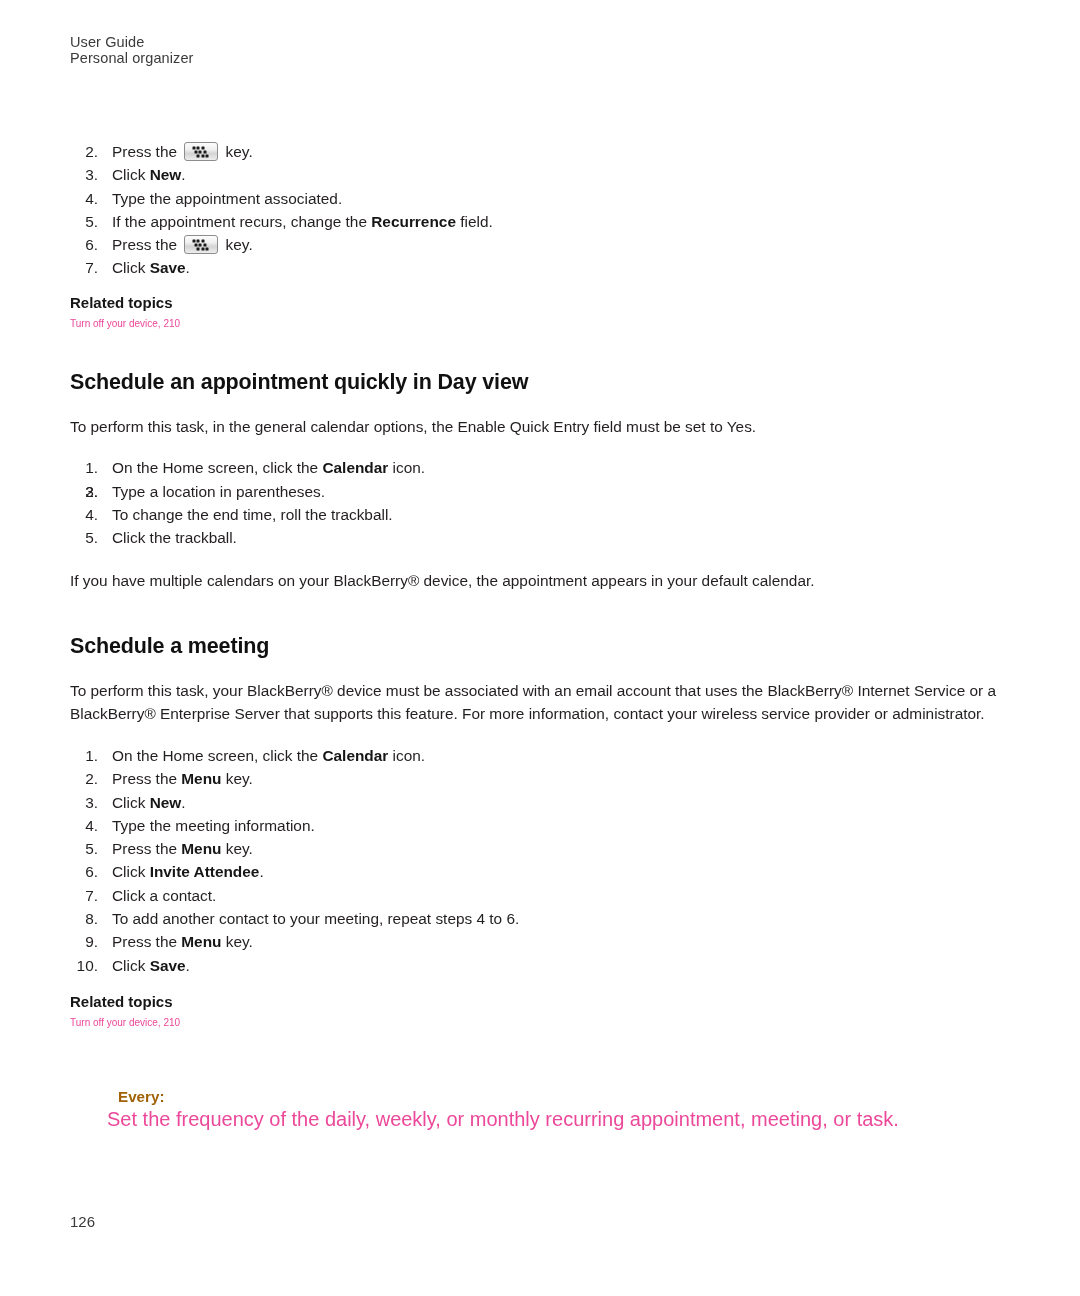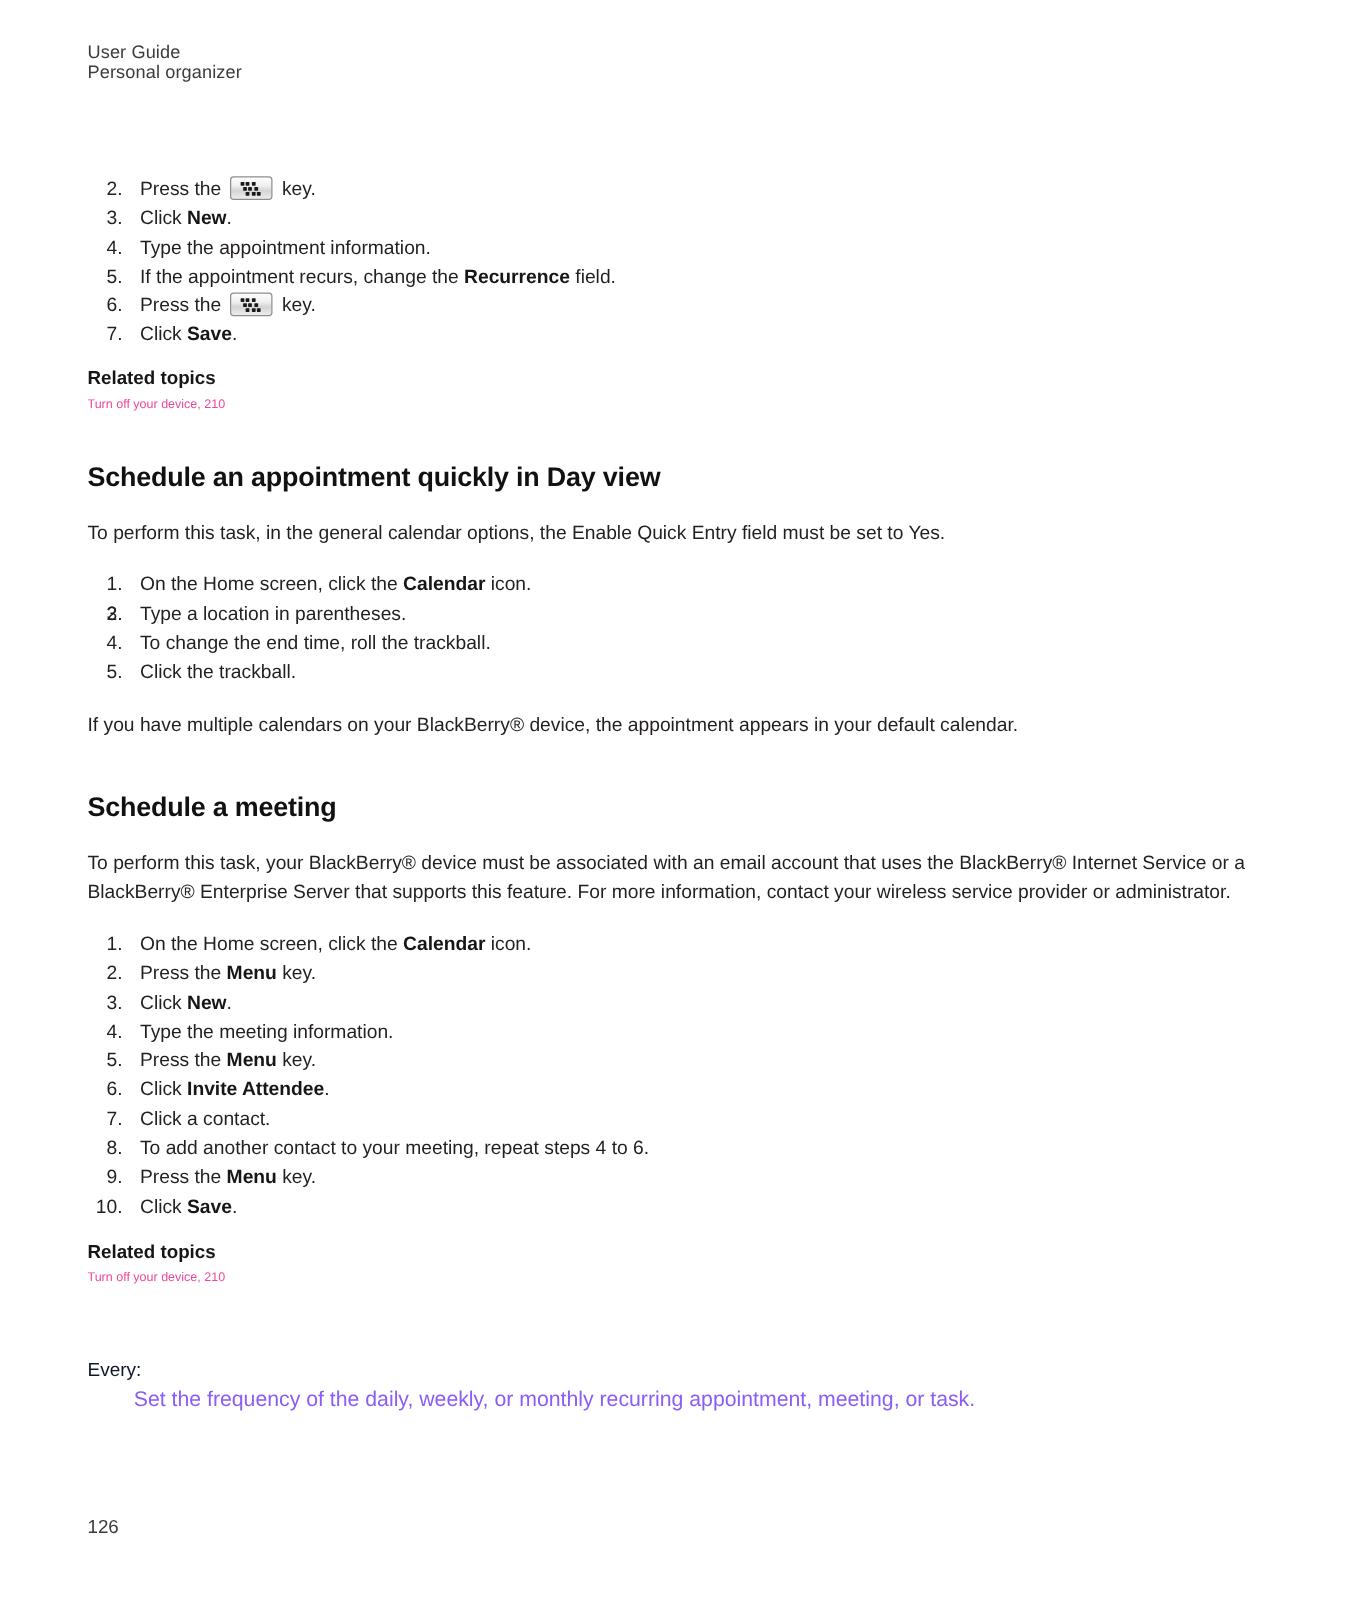--- a/index.html
+++ b/index.html
@@ -137,28 +137,29 @@
     font-weight: bold;
     color: #111111;
     margin: 0;
     letter-spacing: -0.15px;
     line-height: 26px;
   }
 
   
   .dt-term {
     font-size: 15.2px;
-    font-weight: normal;
-    color: #0f172a;
+    font-weight: bold;
+    color: #a16207;
     line-height: 22px;
+    margin-left: 48px;
   }
   .dd-desc {
-    font-size: 17px;
+    font-size: 20px;
     line-height: 23.5px;
-    color: #8b5cf6;
+    color: #ec4899;
     padding-left: 37px;
   }
 
   
   .page-number {
     position: absolute;
     left: 70px;
     bottom: 66px;
     font-size: 15px;
     color: #3b3b3b;
@@ -198,21 +199,21 @@
                 <i style="left:9px;top:8px"></i>
                 <i style="left:13px;top:8px"></i>
               </span></span><span> key.</span></span>
       </li>
       <li>
         <span class="num">3.</span>
         <span class="txt"><span>Click </span><b>New</b><span>.</span></span>
       </li>
       <li>
         <span class="num">4.</span>
-        <span class="txt"><span>Type the appointment information.</span></span>
+        <span class="txt"><span>Type the appointment associated.</span></span>
       </li>
       <li>
         <span class="num">5.</span>
         <span class="txt"><span>If the appointment recurs, change the </span><b>Recurrence</b><span> field.</span></span>
       </li>
       <li>
         <span class="num">6.</span>
         <span class="txt"><span>Press the </span><span class="menukey"><span class="bb">
                 <i style="left:0px;top:0px"></i>
                 <i style="left:4px;top:0px"></i>

